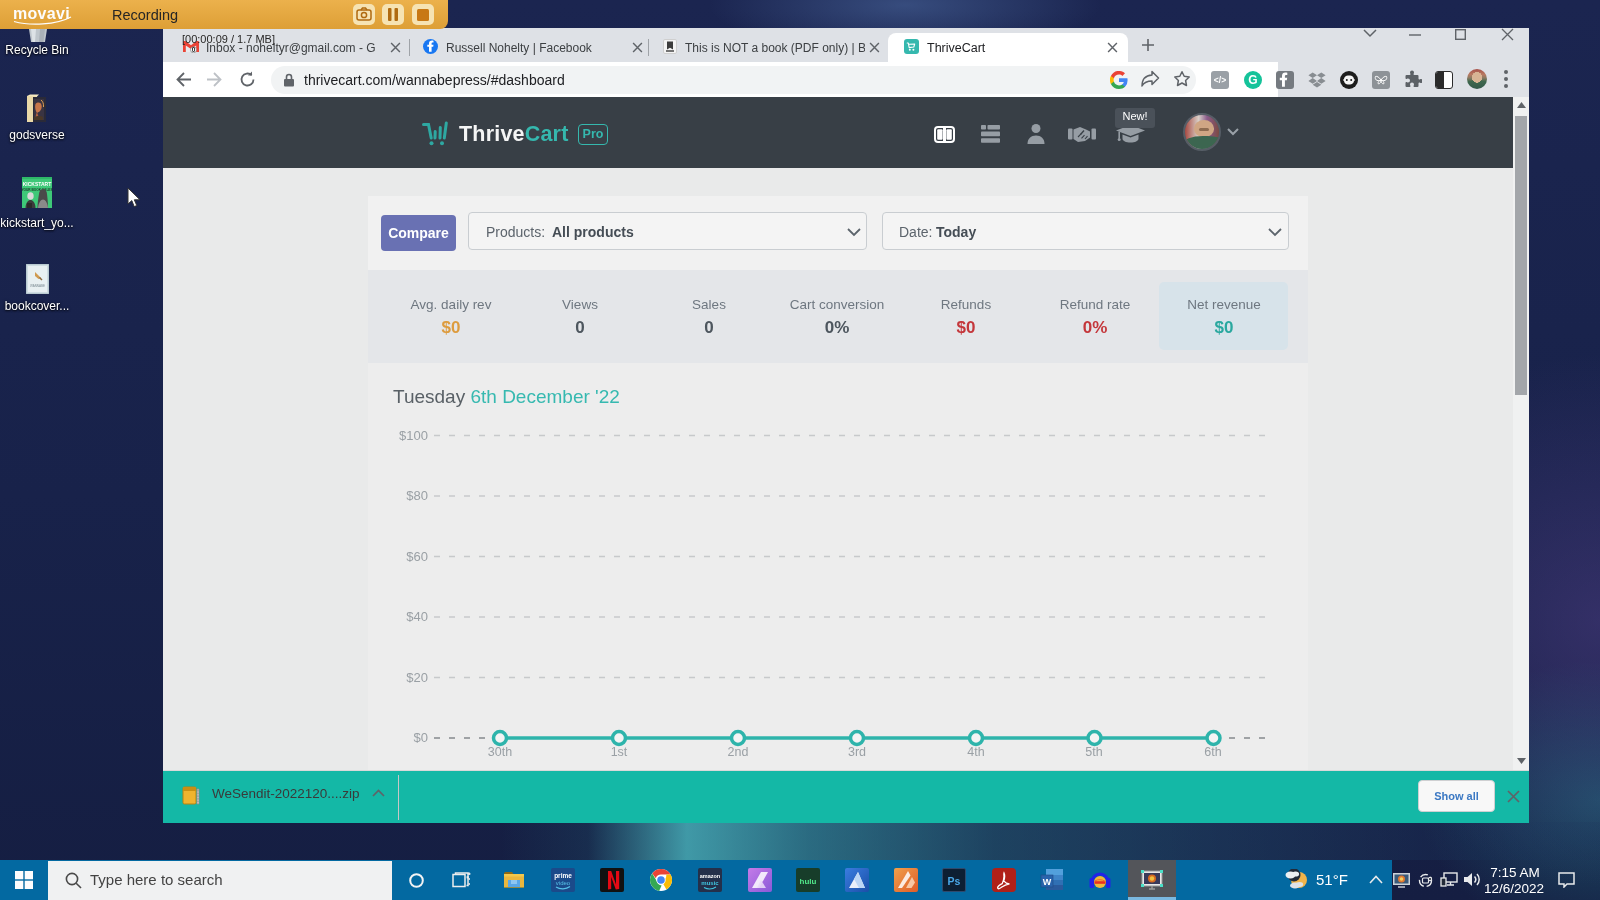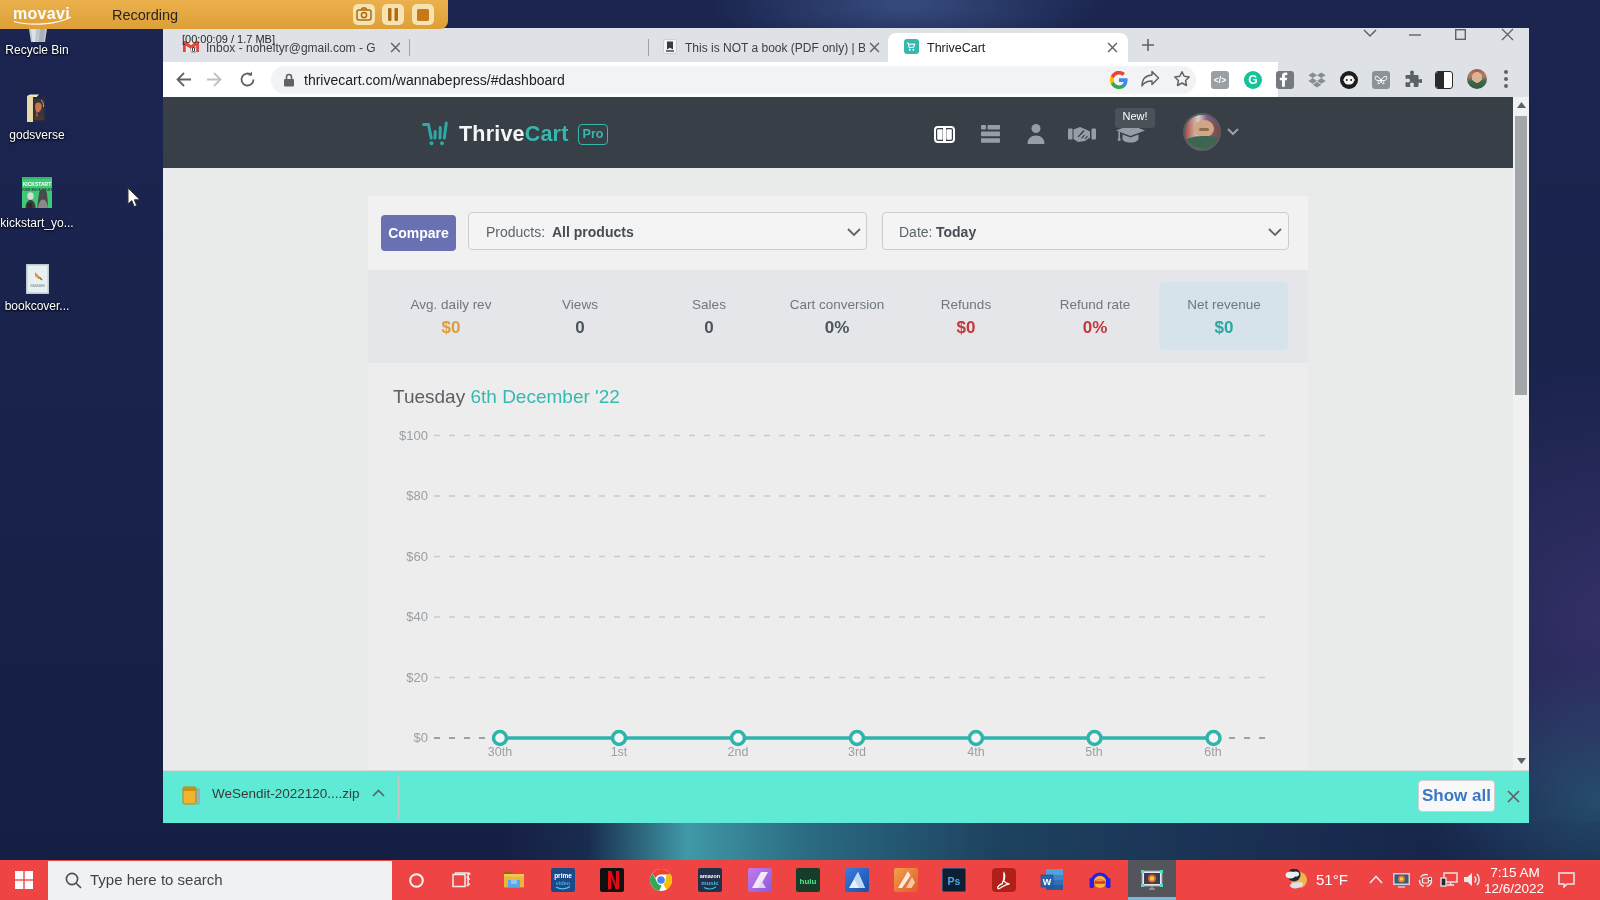--- a/index.html
+++ b/index.html
@@ -45,24 +45,24 @@
 .statlab { font-size:13.5px; color:#6e7780; text-align:center; }
 .statval { font-size:17px; font-weight:bold; text-align:center; }
 .ylab { position:absolute; font-size:13px; color:#9aa0a5; text-align:right; width:40px; }
 .xlab { position:absolute; font-size:12.5px; color:#9aa0a5; text-align:center; width:50px; }
 
 
 #scrollbar { left:1350px; top:0px; width:16px; height:673px; background:#f0f1f1; }
 #scrollthumb { left:2px; top:19px; width:12px; height:279px; background:#a3a6aa; }
 
 
-#dlbar { left:0; top:742px; width:1366px; height:53px; background:#5eead4; border-top:1px solid #d9d9d9; }
-
-
-#taskbar { left:0; top:860px; width:1600px; height:40px; background:#ef4444; z-index:50; }
+#dlbar { left:0; top:742px; width:1366px; height:53px; background:#14b8a6; border-top:1px solid #d9d9d9; }
+
+
+#taskbar { left:0; top:860px; width:1392px; height:40px; background:#0369a1; z-index:50; }
 #searchbox { left:48px; top:1px; width:344px; height:39px; background:#f0f1f2; }
 .tbapp { position:absolute; top:8px; width:24px; height:24px; border-radius:2px; }
 .tray { color:#fff; font-size:14.5px; }
 </style>
 </head>
 <body>
 <div id="stage">
   <div id="wall" class="abs"></div>
   <div id="wallstreak" class="abs"></div>
 
@@ -117,20 +117,30 @@
             <circle cx="10.5" cy="8.8" r="3" fill="#fff" stroke="#555" stroke-width="0.5"></circle>
             <text x="10.5" y="11" font-size="6.5" font-weight="bold" fill="#222" text-anchor="middle" font-family="Liberation Sans">0</text>
           </svg>
         <span class="abs" style="left:36px; top:8px; width:180px; overflow:hidden; white-space:nowrap;">Inbox - noheltyr@gmail.com - G</span>
         <svg class="abs" style="left:220px; top:9px;" width="11" height="11" viewBox="0 0 10 10">
             <path d="M1 1 9 9 M9 1 1 9" stroke="#5f6368" stroke-width="1.3"></path>
           </svg>
       </div>
       <div class="tabsep" style="left:246px;"></div>
 
+      <div class="tab" style="left:247px; width:238px;">
+        <svg class="abs" style="left:13px; top:6px;" width="15" height="15" viewBox="0 0 15 15">
+            <circle cx="7.5" cy="7.5" r="7.5" fill="#1877f2"></circle>
+            <path fill="#fff" d="M10.2 7.8l.3-2H8.6V4.6c0-.6.2-1 1-1h.9V1.8C10.2 1.7 9.6 1.6 9 1.6c-1.8 0-3 1-3 2.8v1.4H4.3v2H6v5h2.6v-5z"></path>
+          </svg>
+        <span class="abs" style="left:36px; top:8px; width:170px; overflow:hidden; white-space:nowrap;">Russell Nohelty | Facebook</span>
+        <svg class="abs" style="left:222px; top:9px;" width="11" height="11" viewBox="0 0 10 10">
+            <path d="M1 1 9 9 M9 1 1 9" stroke="#5f6368" stroke-width="1.3"></path>
+          </svg>
+      </div>
       <div class="tabsep" style="left:485px;"></div>
 
       <div class="tab" style="left:486px; width:238px;">
         <svg class="abs" style="left:14px; top:6px;" width="14" height="15" viewBox="0 0 14 15">
             <rect x="0.5" y="0.5" width="13" height="14" rx="1.5" fill="#f4f4f4" stroke="#cfcfcf"></rect>
             <path d="M4 2.5h6v8l-3-1.8-3 1.8z" fill="#3c3c3c"></path>
             <path d="M3 12h8" stroke="#3c3c3c" stroke-width="1.4"></path>
           </svg>
         <span class="abs" style="left:36px; top:8px; width:180px; overflow:hidden; white-space:nowrap;">This is NOT a book (PDF only) | B</span>
         <svg class="abs" style="left:220px; top:9px;" width="11" height="11" viewBox="0 0 10 10">
@@ -376,21 +386,21 @@
           <rect x="1" y="1" width="13" height="17" rx="1.5" fill="#f0b42e" stroke="#b5830f"></rect>
           <rect x="1" y="1" width="13" height="4" fill="#c98f13"></rect>
           <path d="M15 3h2v15h-2z" fill="#d9d9d9" stroke="#8a8a8a" stroke-width="0.8"></path>
           <path d="M16 4v12" stroke="#777" stroke-width="0.7" stroke-dasharray="1.5 1.2"></path>
         </svg>
       <div class="abs" style="left:49px; top:15px; font-size:13.5px; color:#3a3a3a;">WeSendit-2022120....zip</div>
       <svg class="abs" style="left:209px; top:18px;" width="13" height="8" viewBox="0 0 13 8">
           <path d="M1 7l5.5-5.5L12 7" stroke="#5f6368" stroke-width="1.7" fill="none"></path>
         </svg>
       <div class="abs" style="left:235px; top:4px; width:1px; height:45px; background:#c7c7c7;"></div>
-      <div class="abs" style="left:1255px; top:9px; width:77px; height:32px; border:1px solid #cfd0d2; border-radius:4px; background:#f8f8f8; color:#3b78c3; font-size:17px; font-weight:bold; text-align:center; line-height:30px;">Show all</div>
+      <div class="abs" style="left:1255px; top:9px; width:77px; height:32px; border:1px solid #cfd0d2; border-radius:4px; background:#f8f8f8; color:#3b78c3; font-size:11px; font-weight:bold; text-align:center; line-height:30px;">Show all</div>
       <svg class="abs" style="left:1344px; top:19px;" width="13" height="13" viewBox="0 0 13 13">
           <path d="M1 1l11 11M12 1 1 12" stroke="#5f6368" stroke-width="1.7"></path>
         </svg>
     </div>
   </div>
 
   <div id="recbar" class="abs">
     <svg class="abs" style="left:13px; top:5px;" width="72" height="21" viewBox="0 0 72 21">
         <text x="0" y="14" font-size="16" font-weight="bold" fill="#fdfdfd" font-family="Liberation Sans" letter-spacing="0.3">movavi</text>
         <path d="M1 16.5c16 4.5 42 3.5 57-4.5" stroke="#fdfdfd" stroke-width="1.2" fill="none"></path>

